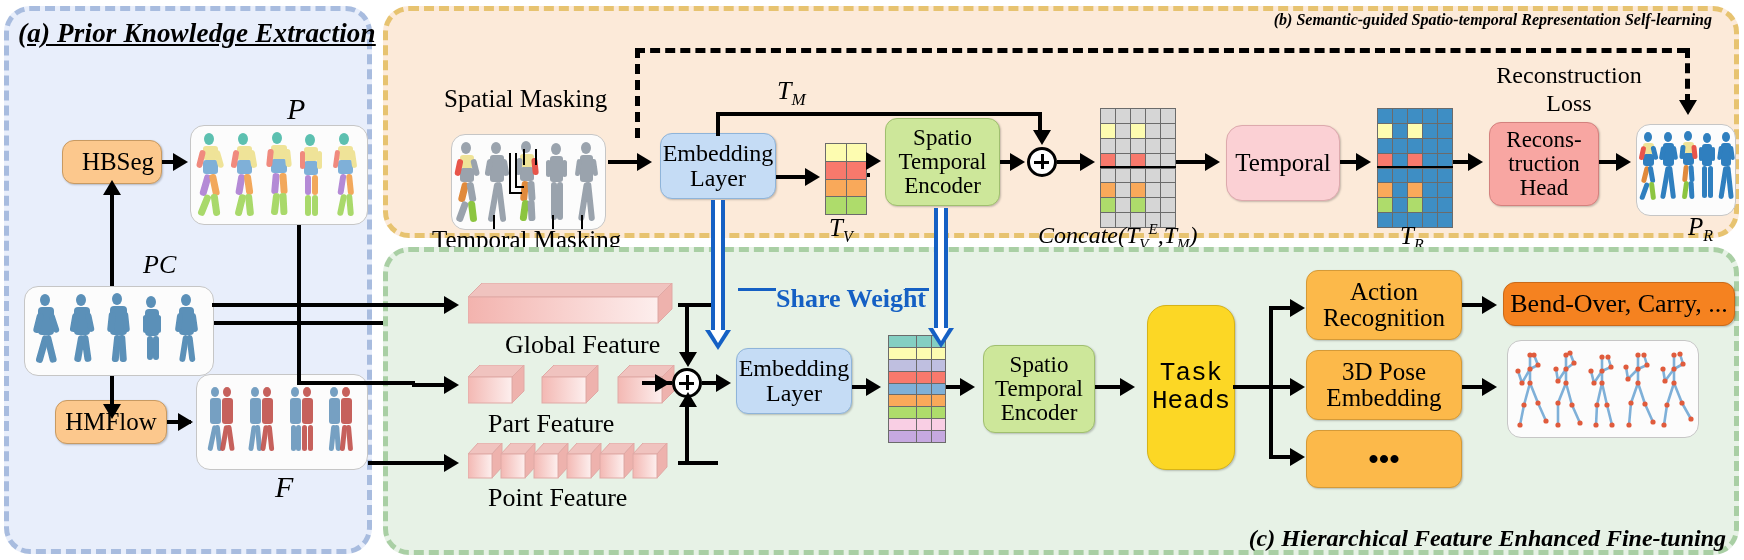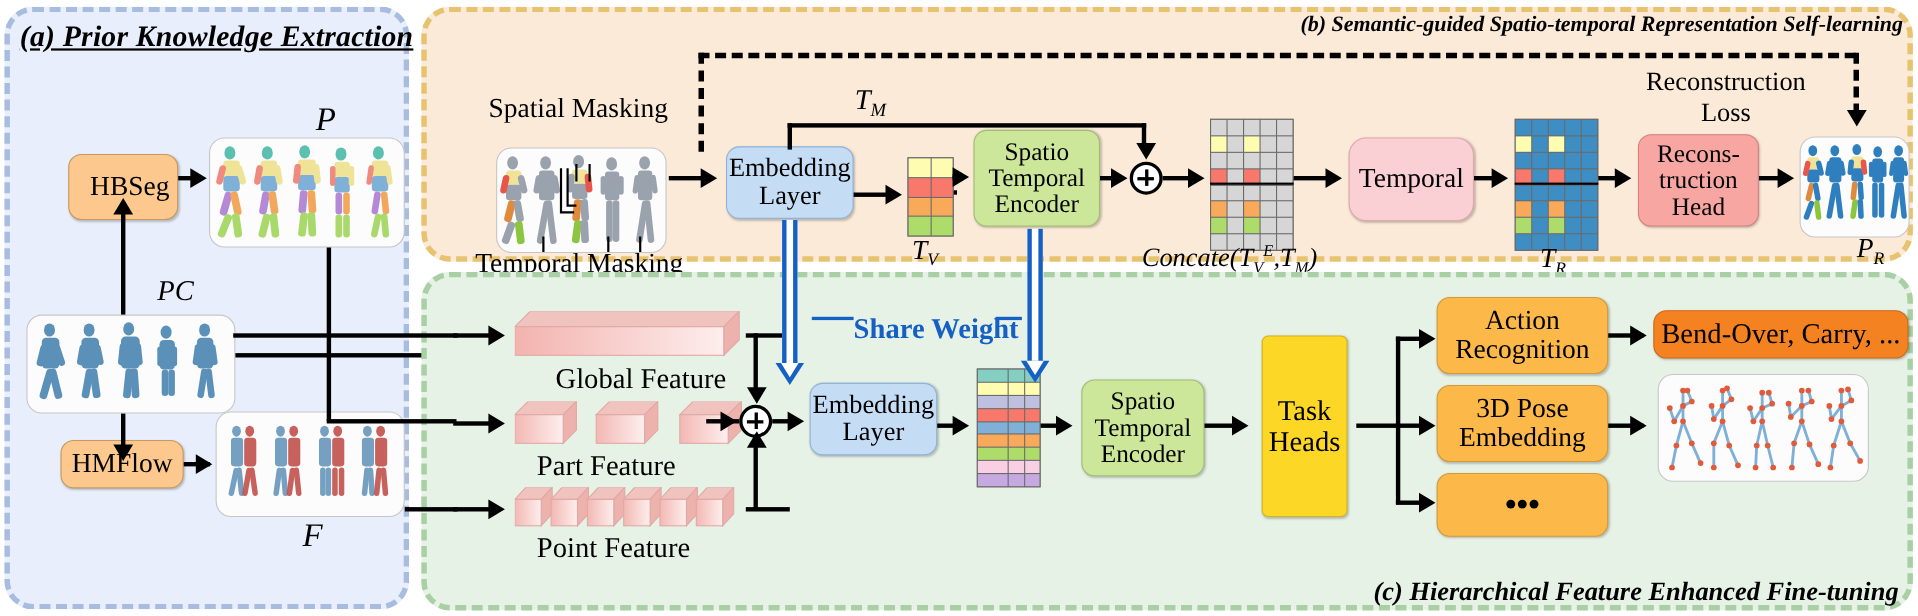--- a/index.html
+++ b/index.html
@@ -11,21 +11,21 @@
   #panel-a{left:4px;top:6px;width:368px;height:548px;background:#e8eefb;
            border:5px dashed #a8bcdf;}
   #panel-b{left:383px;top:6px;width:1356px;height:232px;background:#fcead9;
            border:5px dashed #e7c370;}
   #panel-c{left:383px;top:247px;width:1356px;height:308px;background:#e7f2e6;
            border:5px dashed #a9cfa4;}
 
   .panel-title{position:absolute;font-style:italic;font-weight:bold;color:#000;
                white-space:nowrap;}
   #title-a{left:18px;top:18px;font-size:27px;letter-spacing:.2px;text-decoration:underline;}
-  #title-b{right:14px;top:11px;font-size:20px;}
+  #title-b{right:32px;top:11px;font-size:16px;}
   #title-c{right:18px;bottom:8px;font-size:24px;}
 
   
   .box{position:absolute;box-sizing:border-box;border-radius:12px;
        border:1.6px solid #9a9a9a;display:flex;align-items:center;
        justify-content:center;text-align:center;line-height:1.04;
        font-family:"Liberation Serif", serif;color:#000;
        box-shadow:1px 1px 2px rgba(0,0,0,.22);}
   .orange{background:#fcc88d;border-color:#c89a62;}
   .blue{background:#c5dcf5;border-color:#8fb4d9;}
@@ -141,21 +141,21 @@
           <rect x="3" y="20" width="6" height="19" rx="3" transform="rotate(8 6 30)"></rect>
           <rect x="18" y="20" width="6" height="19" rx="3" transform="rotate(-8 21 30)"></rect>
           <rect x="8" y="42" width="6" height="27" rx="3" transform="rotate(9 11 56)"></rect>
           <rect x="15" y="42" width="6" height="27" rx="3" transform="rotate(-7 18 56)"></rect>
         </g>
       </g>
     </svg>
   </div>
   <div class="lbl math" style="left:143px;top:250px;font-size:26px;">PC</div>
 
-  <div class="box orange" style="left:62px;top:140px;width:100px;height:60px;font-size:25px;padding-left:12px;">
+  <div class="box orange" style="left:62px;top:140px;width:100px;height:44px;font-size:25px;padding-left:12px;">
     <span>HBSeg</span>
   </div>
 
   <div class="box orange" style="left:55px;top:400px;width:112px;height:44px;font-size:25px;">
     <span>HMFlow</span>
   </div>
 
   <div class="imgcard" id="p-card" style="left:190px;top:125px;width:178px;height:100px;">
     <svg width="178" height="100" viewBox="0 0 178 100">
       <g>
@@ -761,21 +761,21 @@
   <div class="arrowR" style="left:866px;top:378px;"></div>
 
   <div class="box green" style="left:983px;top:345px;width:112px;height:88px;font-size:23px;flex-direction:column;">
     <span>Spatio</span>
     <span>Temporal</span>
     <span>Encoder</span>
   </div>
   <div class="ln hline" style="left:946px;top:385px;width:24px;"></div>
   <div class="arrowR" style="left:960px;top:378px;"></div>
 
-  <div class="box yellow" style="left:1147px;top:305px;width:78px;height:165px;font-size:26px;flex-direction:column;border-radius:6px;">
+  <div class="box yellow" style="left:1147px;top:305px;width:88px;height:165px;font-size:26px;flex-direction:column;border-radius:19px;font-family:Liberation Mono, monospace;">
     <span>Task</span>
     <span>Heads</span>
   </div>
   <div class="ln hline" style="left:1095px;top:385px;width:36px;"></div>
   <div class="arrowR" style="left:1120px;top:378px;"></div>
 
   <div class="ln hline" style="left:1233px;top:385px;width:38px;"></div>
   <div class="ln vline" style="left:1269px;top:306px;height:152px;"></div>
   <div class="ln hline" style="left:1269px;top:306px;width:28px;"></div>
   <div class="arrowR" style="left:1290px;top:299px;"></div>

